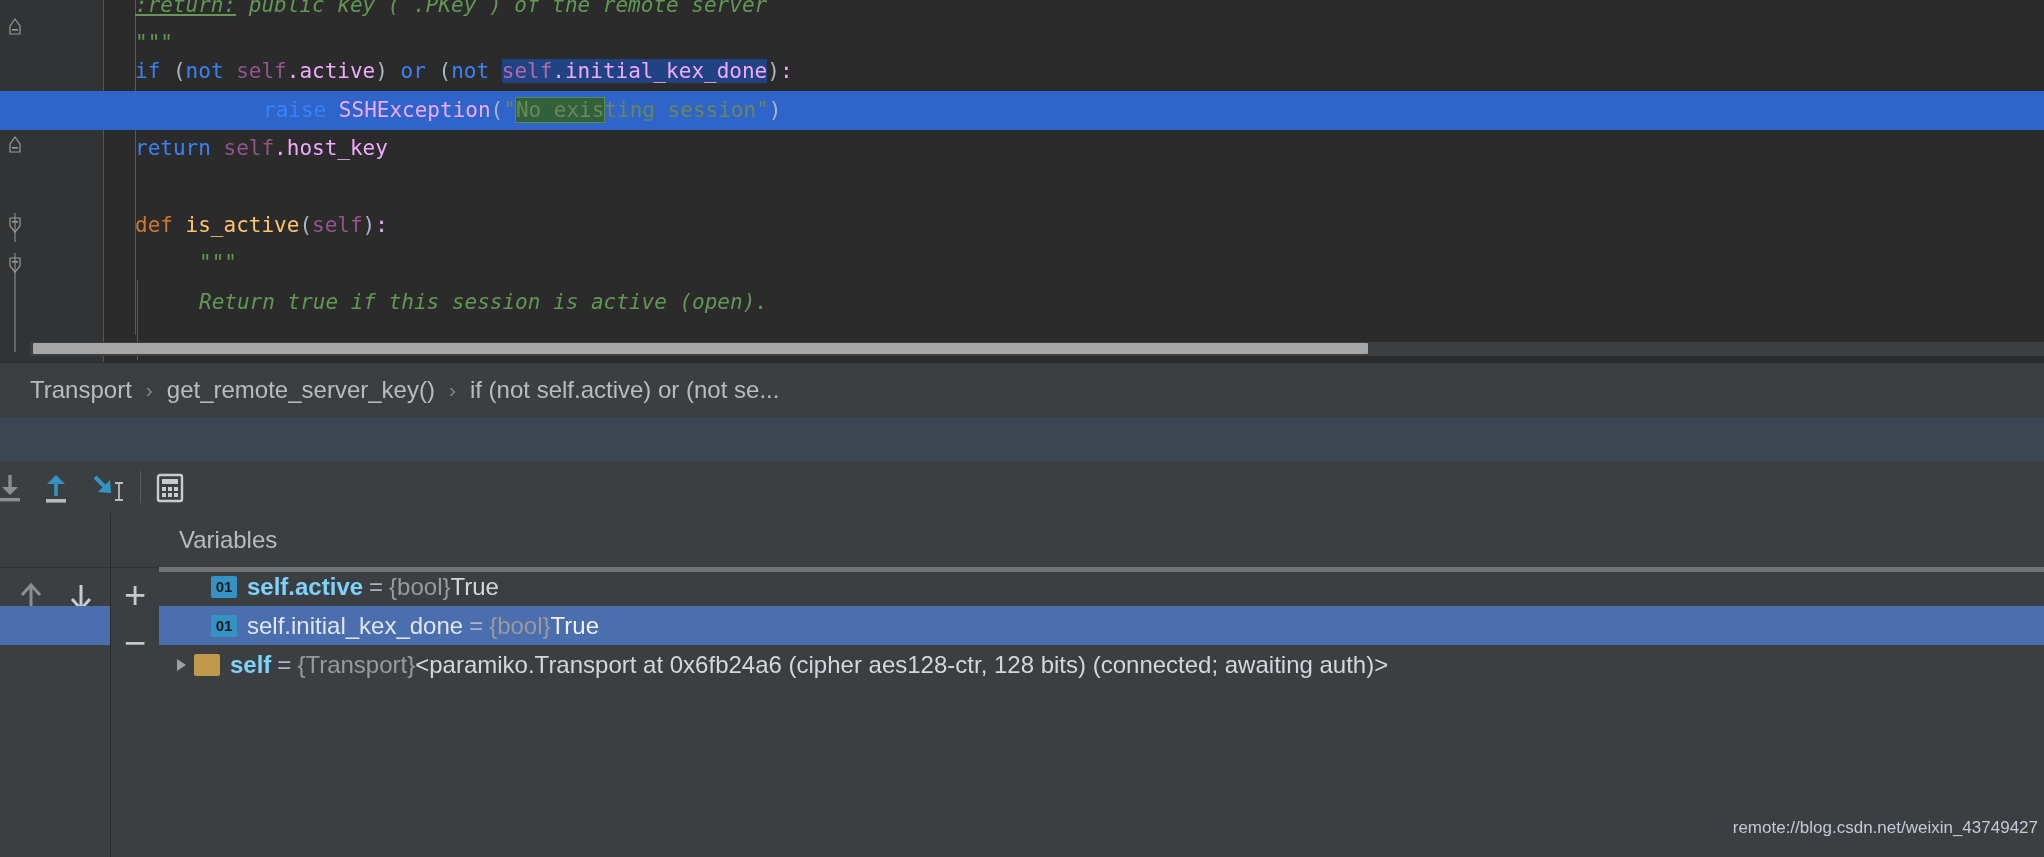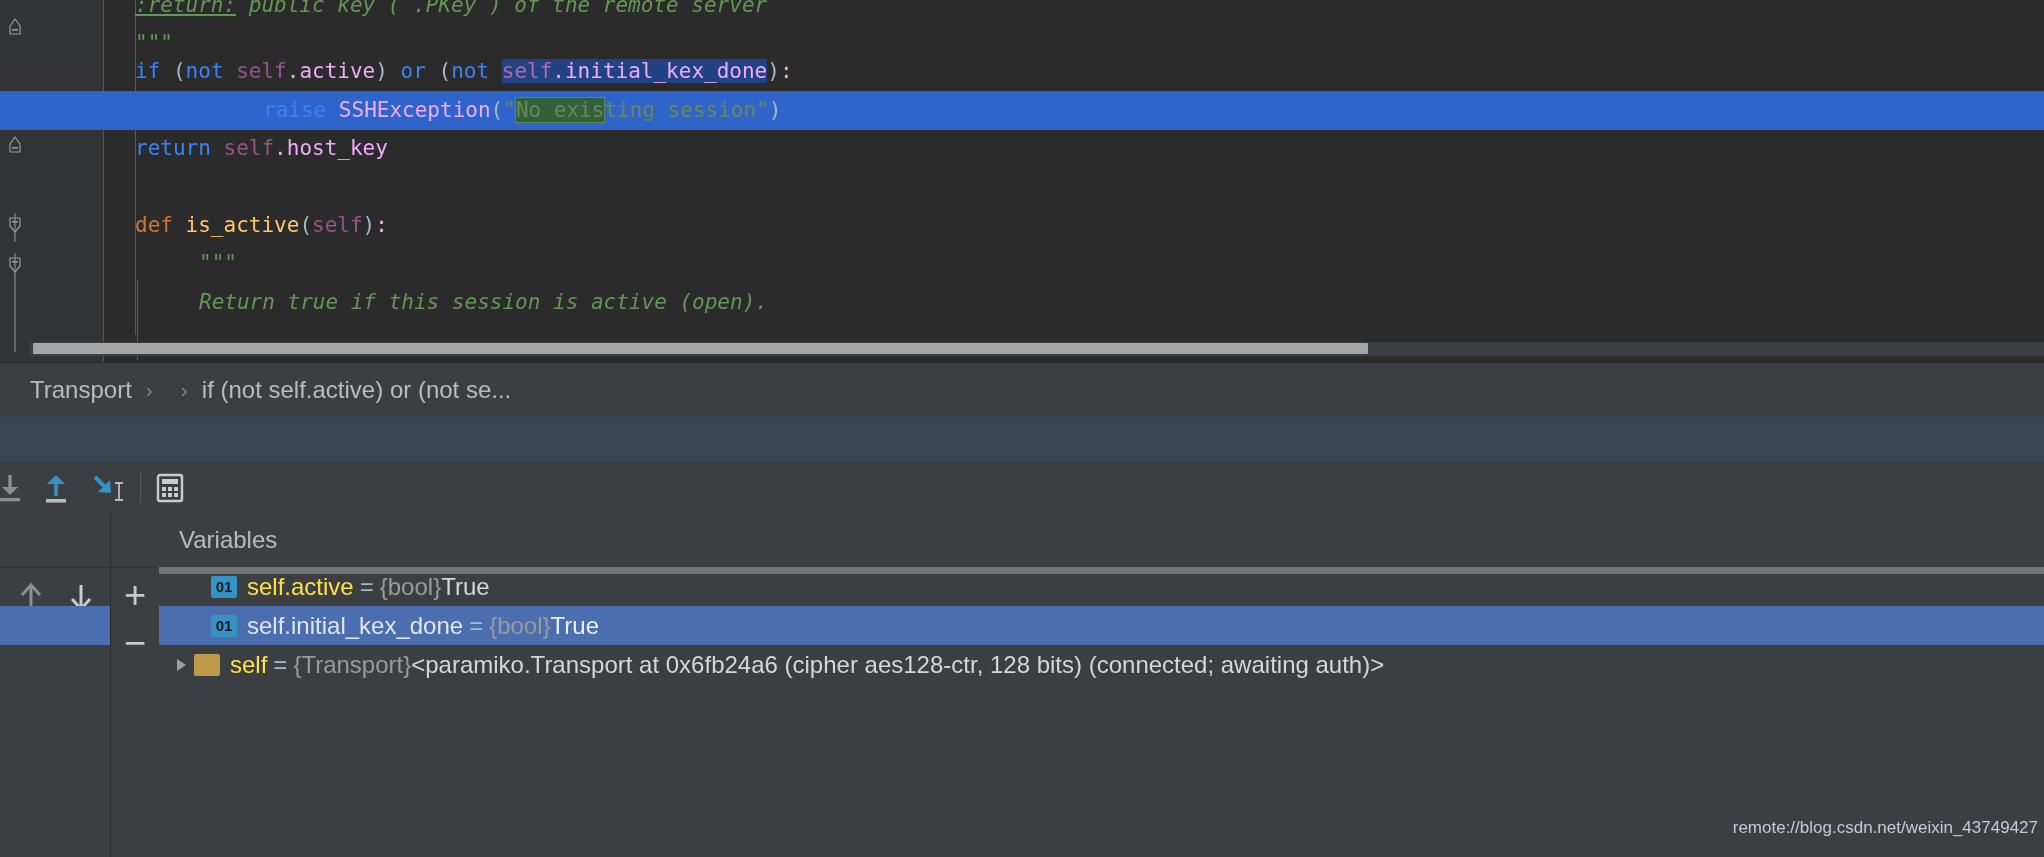--- a/index.html
+++ b/index.html
@@ -66,42 +66,42 @@
   
   .dbg-body{position:absolute;left:0;top:513px;width:2044px;height:344px;background:#3c3f41;}
 
   .frames-col{position:absolute;left:0;top:0;width:110px;height:344px;background:#3c3f41;
               border-right:1px solid #2b2b2b;}
   .nav-col{position:absolute;left:111px;top:0;width:48px;height:344px;background:#3c3f41;
            border-right:1px solid #2b2b2b;}
   .vars-pane{position:absolute;left:159px;top:0;width:1885px;height:344px;background:#3c3f41;}
 
   .vars-tabhdr{position:absolute;left:0;top:0;width:1885px;height:54px;background:#3c3f41;
-               border-bottom:7px solid #737373;}
+               border-bottom:5px solid #737373;}
   .vars-tabhdr .lbl{position:absolute;left:20px;top:13px;color:#bbbbbb;font-size:24px;}
 
   .nav-btn{position:absolute;width:40px;height:40px;}
   .zoom-btn{position:absolute;width:40px;height:40px;}
 
   
   .frames-split{position:absolute;left:0;top:54px;width:110px;height:1px;background:#323232;}
   .nav-split{position:absolute;left:0;top:54px;width:48px;height:1px;background:#323232;}
 
   
   .vrow{position:absolute;left:0;width:1885px;height:39px;display:flex;align-items:center;
         font-size:24px;white-space:nowrap;}
   .vrow.sel{background:#4b6eaf;}
   .vrow .indent{display:inline-block;}
   .badge01{display:inline-block;width:26px;height:22px;background:#3592c4;color:#1b1b1b;
            font-family:"Liberation Sans",sans-serif;font-size:15px;font-weight:bold;
            line-height:22px;text-align:center;border-radius:2px;margin-right:10px;
            vertical-align:middle;}
   .badge-obj{display:inline-block;width:26px;height:22px;background:#bf9a4a;border-radius:2px;
              margin-right:10px;vertical-align:middle;}
-  .vname{color:#fde047;}
+  .vname{color:#7dd3fc;font-weight:bold;}
   .vname-sel{color:#dfe6ef;}
   .veq{color:#a9b7c6;margin:0 6px;}
   .vtype{color:#9a9a9a;}
   .vval{color:#d3d7dd;}
   .vval-sel{color:#eef2f7;}
   .tri{display:inline-block;width:0;height:0;border-left:9px solid #9aa0a6;
        border-top:6px solid transparent;border-bottom:6px solid transparent;margin-right:8px;
        vertical-align:middle;}
 
   .sel-left-strip{position:absolute;left:0;top:0;width:110px;height:39px;background:#4b6eaf;}
@@ -156,20 +156,21 @@
 
     <div class="code" id="code-lines"><div class="line" style="top: -14px;"><div class="ltxt" style="padding-left: 32px;"><span class="c-doctag">:return:</span><span class="c-doc"> public key (`.PKey`) of the remote server</span></div></div><div class="line" style="top: 24px;"><div class="ltxt" style="padding-left: 32px;"><span class="c-docq">"""</span></div></div><div class="line" style="top: 52px;"><div class="ltxt" style="padding-left: 32px;"><span class="c-kw">if </span><span class="c-paren">(</span><span class="c-kw">not </span><span class="c-self">self</span><span class="c-plain">.active</span><span class="c-paren">) </span><span class="c-kw">or </span><span class="c-paren">(</span><span class="c-kw">not </span><span class="c-selfsel sel-blue">self</span><span class="c-plain sel-blue">.initial_kex_done</span><span class="c-paren">)</span><span class="c-plain">:</span></div></div><div class="line " style="top: 91px;"><div class="exec-gutter-a"></div><div class="exec-gutter-b"></div><div style="position: absolute; left: 137px; top: 0px; width: 1907px; height: 38.5px; background: rgb(47, 101, 202);"></div><div class="ltxt" style="padding-left: 160px;"><span class="c-kw">raise </span><span class="c-plain">SSHException</span><span class="c-paren">(</span><span class="c-str">"</span><span class="c-str sel-green">No exis</span><span class="c-str">ting session</span><span class="c-str">"</span><span class="c-paren">)</span></div></div><div class="line" style="top: 129px;"><div class="ltxt" style="padding-left: 32px;"><span class="c-kw">return </span><span class="c-self">self</span><span class="c-plain">.host_key</span></div></div><div class="line" style="top: 206px;"><div class="ltxt" style="padding-left: 32px;"><span class="c-def">def </span><span class="c-fn">is_active</span><span class="c-paren">(</span><span class="c-self">self</span><span class="c-paren">)</span><span class="c-plain">:</span></div></div><div class="line" style="top: 244px;"><div class="ltxt" style="padding-left: 96px;"><span class="c-docq">"""</span></div></div><div class="line" style="top: 283px;"><div class="ltxt" style="padding-left: 96px;"><span class="c-doc">Return true if this session is active (open).</span></div></div></div>
 
     <div class="ed-hscroll-track"></div>
     <div class="ed-hscroll-thumb"></div>
   </div>
 
   <div class="crumbbar">
     <span class="crumb">Transport</span>
     <span class="crumb-sep">›</span>
+    <span class="crumb">get_remote_server_key()</span>
     <span class="crumb-sep">›</span>
     <span class="crumb">if (not self.active) or (not se...</span>
   </div>
 
   <div class="tw-gap"></div>
 
   <div class="dbg-toolbar">
 
     <div class="tb-icon" style="left:-8px;">
       <svg width="36" height="36" viewBox="0 0 36 36">

